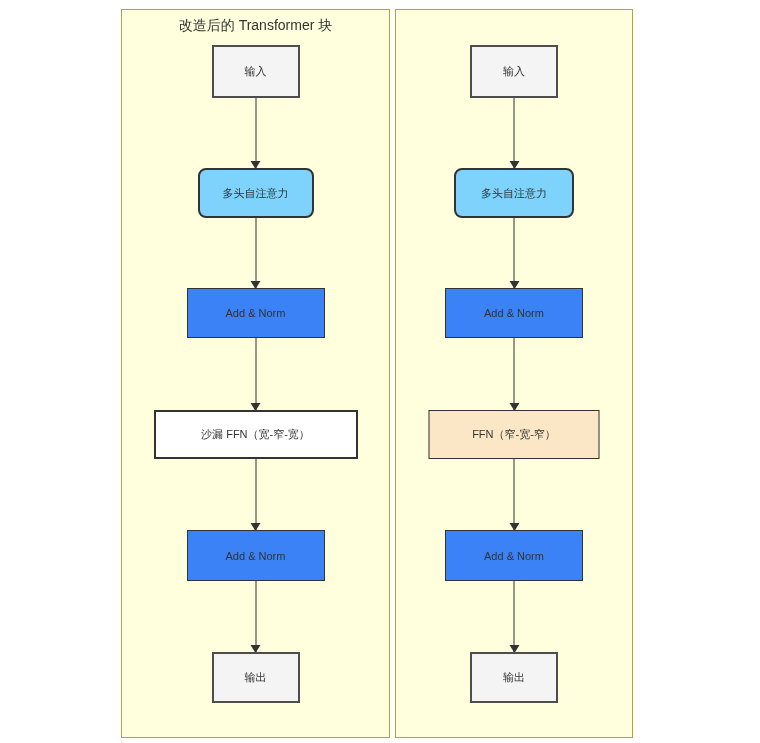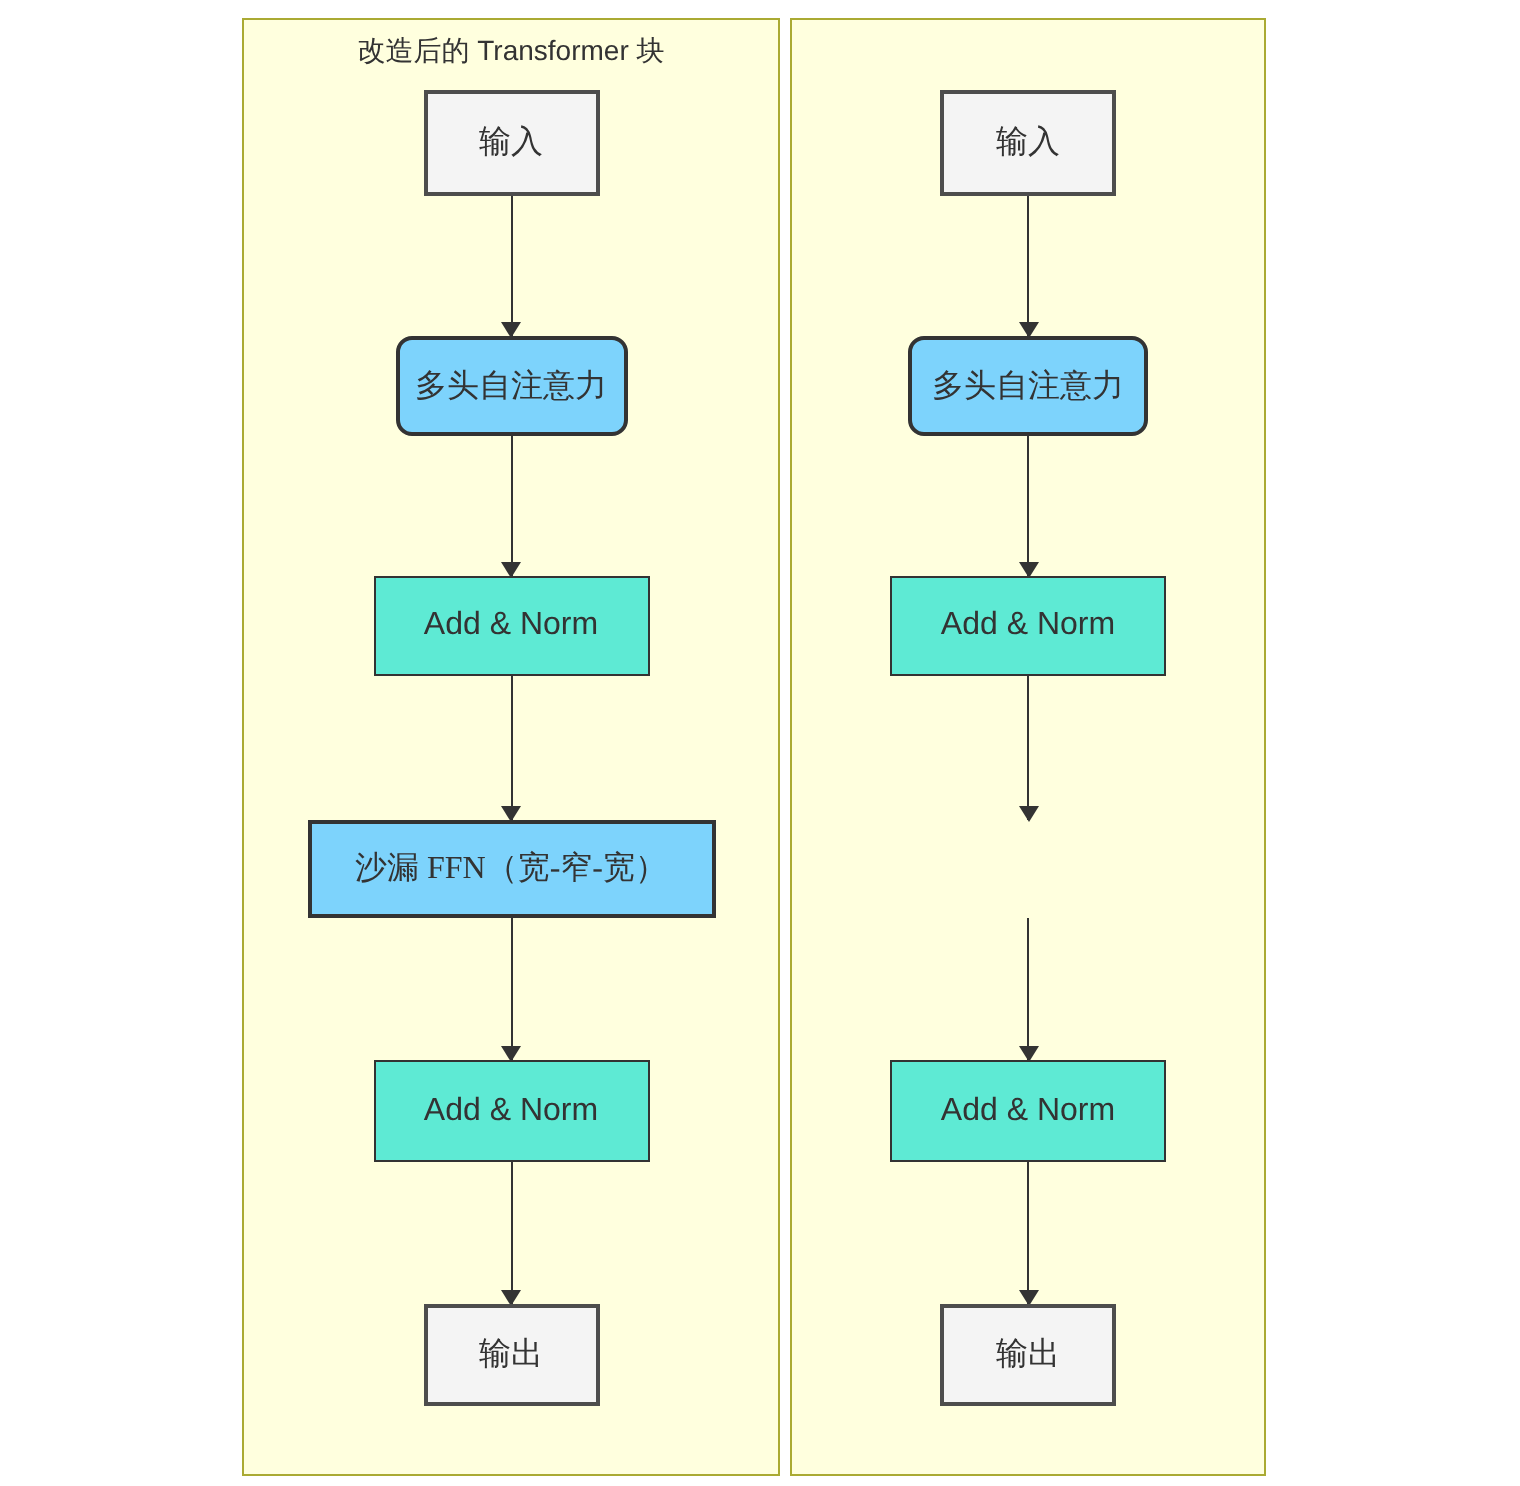--- a/index.html
+++ b/index.html
@@ -36,42 +36,41 @@
     white-space: nowrap;
   }
   .node {
     position: absolute;
     left: 50%;
     transform: translateX(-50%);
     display: flex;
     align-items: center;
     justify-content: center;
     box-sizing: border-box;
-    font-size: 16px;
+    font-size: 11px;
     color: #333333;
     white-space: nowrap;
     text-align: center;
   }
   .n-io {
     background: #f4f4f4;
     border: 2px solid #4d4d4d;
   }
   .n-attn {
     background: #7dd3fc;
     border: 2px solid #333333;
     border-radius: 8px;
   }
   .n-addnorm {
-    background: #5eead4;
+    background: #3b82f6;
     border: 1.5px solid #333333;
   }
   .n-ffn-hourglass {
-    background: #7dd3fc;
+    background: #ffffff;
     border: 2px solid #333333;
-    font-family: Liberation Serif, serif;
   }
   .n-ffn-traditional {
     background: #fbe7c6;
     border: 1.5px solid #333333;
   }
   .arrow {
     position: absolute;
     left: 50%;
     transform: translateX(-50%);
     width: 1px;
@@ -120,20 +119,21 @@
 
     <div class="node n-io" style="top:35px; width:88px; height:53px">输入</div>
     <div class="arrow" style="top:88px; height:70px"></div>
 
     <div class="node n-attn" style="top:158px; width:120px; height:50px">多头自注意力</div>
     <div class="arrow" style="top:208px; height:70px"></div>
 
     <div class="node n-addnorm" style="top:278px; width:138px; height:50px">Add &amp; Norm</div>
     <div class="arrow" style="top:328px; height:72px"></div>
 
+    <div class="node n-ffn-traditional" style="top:400px; width:171px; height:49px">FFN（窄-宽-窄）</div>
     <div class="arrow" style="top:449px; height:71px"></div>
 
     <div class="node n-addnorm" style="top:520px; width:138px; height:51px">Add &amp; Norm</div>
     <div class="arrow" style="top:571px; height:71px"></div>
 
     <div class="node n-io" style="top:642px; width:88px; height:51px">输出</div>
   </section>
 
 </div>
 

